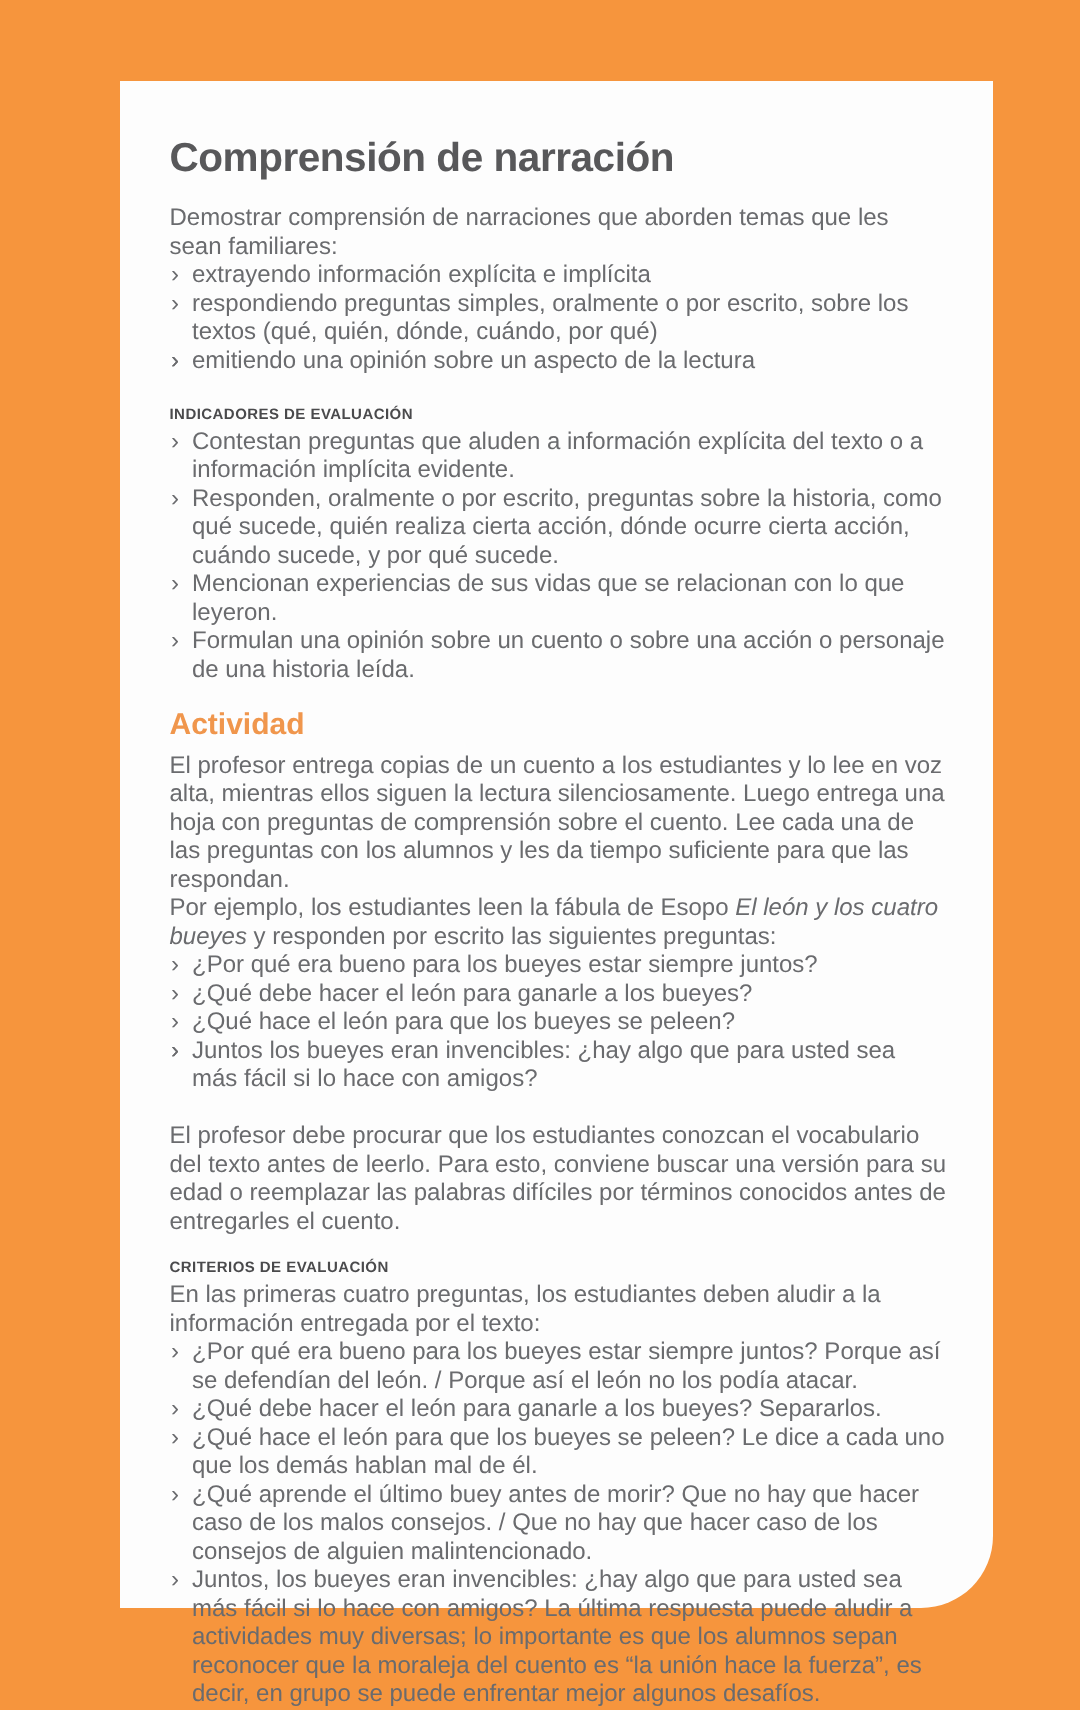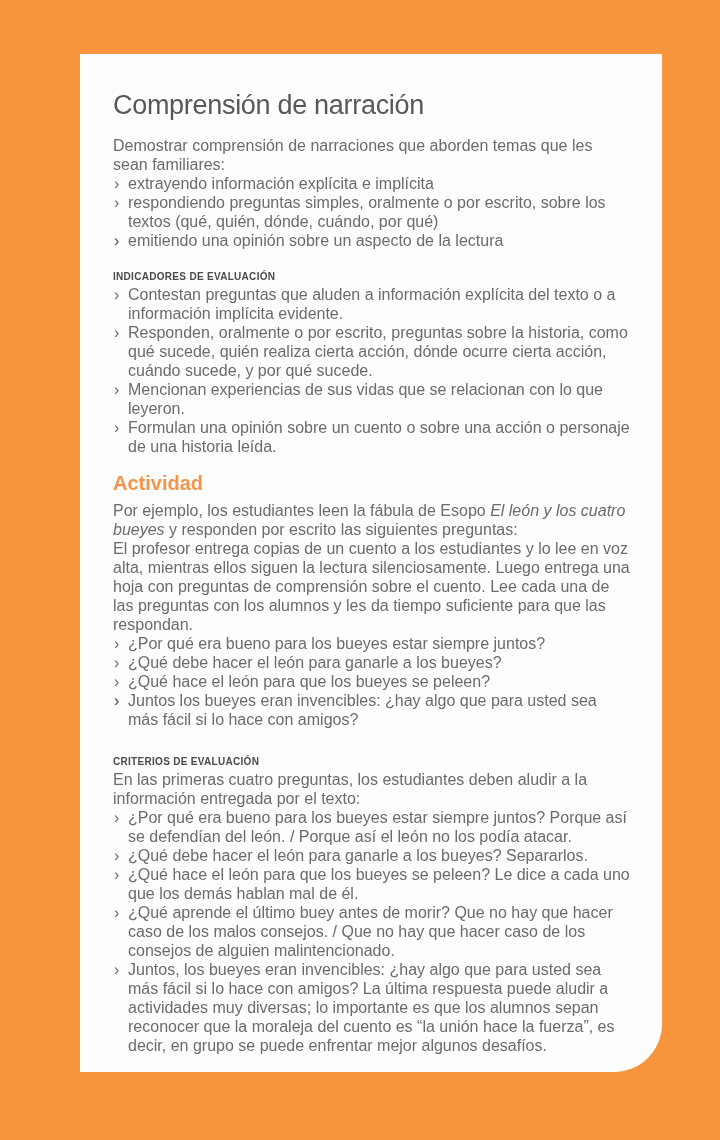--- a/index.html
+++ b/index.html
@@ -17,21 +17,21 @@
     top: 54px;
     width: 582px;
     height: 1018px;
     background: #FDFDFD;
     border-radius: 0 0 48px 0;
     box-sizing: border-box;
     padding: 36px 31px 0 33px;
   }
   .doc-title {
     font-size: 27px;
-    font-weight: normal;
+    font-weight: bold;
     color: #58585A;
     letter-spacing: -0.3px;
     margin: 0 0 15px 0;
   }
   .h-orange {
     color: #F0964C;
     font-weight: bold;
     margin: 0;
   }
   .h-oa { font-size: 17px; margin-bottom: 7px; }
@@ -107,22 +107,22 @@
       <span class="marker">›</span>
       <span>Mencionan experiencias de sus vidas que se relacionan con lo que leyeron.</span>
     </li>
     <li>
       <span class="marker">›</span>
       <span>Formulan una opinión sobre un cuento o sobre una acción o personaje de una historia leída.</span>
     </li>
   </ul>
 
   <h2 class="h-orange h-act">Actividad</h2>
+  <p class="body-text">El profesor entrega copias de un cuento a los estudiantes y lo lee en voz alta, mientras ellos siguen la lectura silenciosamente. Luego entrega una hoja con preguntas de comprensión sobre el cuento. Lee cada una de las preguntas con los alumnos y les da tiempo suficiente para que las respondan.</p>
   <p class="body-text"><span>Por ejemplo, los estudiantes leen la fábula de Esopo </span><em>El león y los cuatro bueyes</em><span> y responden por escrito las siguientes preguntas:</span></p>
-  <p class="body-text">El profesor entrega copias de un cuento a los estudiantes y lo lee en voz alta, mientras ellos siguen la lectura silenciosamente. Luego entrega una hoja con preguntas de comprensión sobre el cuento. Lee cada una de las preguntas con los alumnos y les da tiempo suficiente para que las respondan.</p>
   <ul class="blist">
     <li>
       <span class="marker">›</span>
       <span>¿Por qué era bueno para los bueyes estar siempre juntos?</span>
     </li>
     <li>
       <span class="marker">›</span>
       <span>¿Qué debe hacer el león para ganarle a los bueyes?</span>
     </li>
     <li>
@@ -130,22 +130,23 @@
       <span>¿Qué hace el león para que los bueyes se peleen?</span>
     </li>
     <li>
       <span class="marker">›</span>
     </li>
     <li>
       <span class="marker">›</span>
       <span>Juntos los bueyes eran invencibles: ¿hay algo que para usted sea más fácil si lo hace con amigos?</span>
     </li>
   </ul>
+  <p class="body-text mt">El profesor debe procurar que los estudiantes conozcan el vocabulario del texto antes de leerlo. Para esto, conviene buscar una versión para su edad o reemplazar las palabras difíciles por términos conocidos antes de entregarles el cuento.</p>
 
-  <h3 class="h-caps" style="margin-top: 27px;">CRITERIOS DE EVALUACIÓN</h3>
+  <h3 class="h-caps" style="margin-top: 16px;">CRITERIOS DE EVALUACIÓN</h3>
   <p class="body-text">En las primeras cuatro preguntas, los estudiantes deben aludir a la información entregada por el texto:</p>
   <ul class="blist">
     <li>
       <span class="marker">›</span>
       <span>¿Por qué era bueno para los bueyes estar siempre juntos? Porque así se defendían del león. / Porque así el león no los podía atacar.</span>
     </li>
     <li>
       <span class="marker">›</span>
       <span>¿Qué debe hacer el león para ganarle a los bueyes? Separarlos.</span>
     </li>

